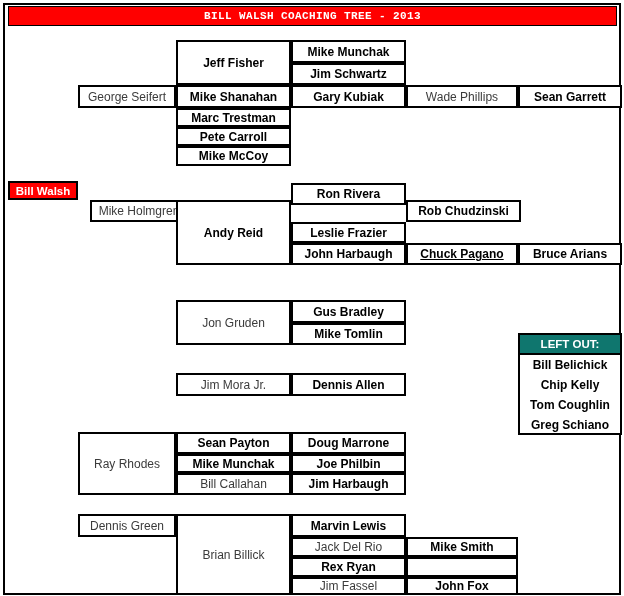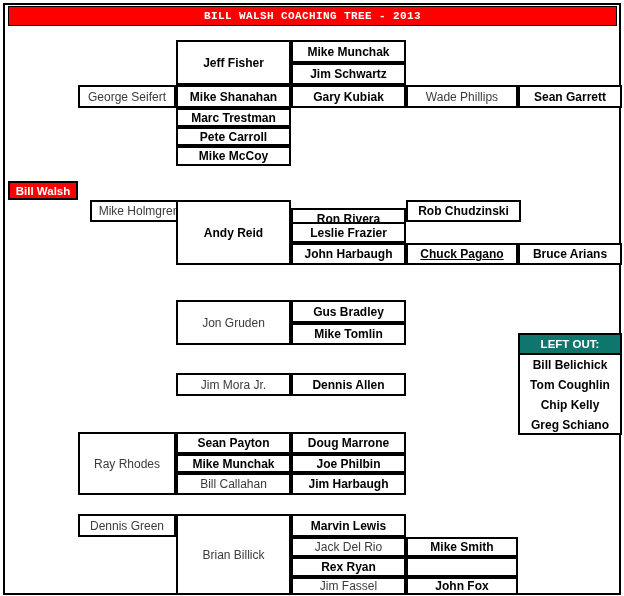--- a/index.html
+++ b/index.html
@@ -138,21 +138,21 @@
       <div class="cell bold" style="left: 176px; top: 108px; width: 115px; height: 19px;">Marc Trestman</div>
       <div class="cell bold" style="left: 176px; top: 127px; width: 115px; height: 19px;">Pete Carroll</div>
       <div class="cell bold" style="left: 176px; top: 146px; width: 115px; height: 20px;">Mike McCoy</div>
       <div class="cell bold" style="left: 291px; top: 40px; width: 115px; height: 23px;">Mike Munchak</div>
       <div class="cell bold" style="left: 291px; top: 63px; width: 115px; height: 22px;">Jim Schwartz</div>
       <div class="cell bold" style="left: 291px; top: 85px; width: 115px; height: 23px;">Gary Kubiak</div>
       <div class="cell plain" style="left: 406px; top: 85px; width: 112px; height: 23px;">Wade Phillips</div>
       <div class="cell bold" style="left: 518px; top: 85px; width: 104px; height: 23px;">Sean Garrett</div>
       <div class="cell plain" style="left: 78px; top: 200px; width: 98px; height: 22px; margin-left: 12px;">Mike Holmgren</div>
       <div class="cell bold" style="left: 176px; top: 200px; width: 115px; height: 65px;">Andy Reid</div>
-      <div class="cell bold" style="left: 291px; top: 208px; width: 115px; height: 22px;">Ron Rivera</div>
+      <div class="cell bold" style="left: 291px; top: 183px; width: 115px; height: 22px;">Ron Rivera</div>
       <div class="cell bold" style="left: 291px; top: 222px; width: 115px; height: 21px;">Leslie Frazier</div>
       <div class="cell bold" style="left: 291px; top: 243px; width: 115px; height: 22px;">John Harbaugh</div>
       <div class="cell bold" style="left: 406px; top: 200px; width: 115px; height: 22px;">Rob Chudzinski</div>
       <div class="cell bold" style="left: 406px; top: 243px; width: 112px; height: 22px; text-decoration: underline;">Chuck Pagano</div>
       <div class="cell bold" style="left: 518px; top: 243px; width: 104px; height: 22px;">Bruce Arians</div>
       <div class="cell plain" style="left: 176px; top: 300px; width: 115px; height: 45px;">Jon Gruden</div>
       <div class="cell bold" style="left: 291px; top: 300px; width: 115px; height: 23px;">Gus Bradley</div>
       <div class="cell bold" style="left: 291px; top: 323px; width: 115px; height: 22px;">Mike Tomlin</div>
       <div class="cell plain" style="left: 176px; top: 373px; width: 115px; height: 23px;">Jim Mora Jr.</div>
       <div class="cell bold" style="left: 291px; top: 373px; width: 115px; height: 23px;">Dennis Allen</div>
@@ -171,19 +171,19 @@
       <div class="cell plain" style="left: 291px; top: 577px; width: 115px; height: 18px;">Jim Fassel</div>
       <div class="cell bold" style="left: 406px; top: 537px; width: 112px; height: 20px;">Mike Smith</div>
       <div class="cell plain empty" style="left: 406px; top: 557px; width: 112px; height: 20px;"></div>
       <div class="cell bold" style="left: 406px; top: 577px; width: 112px; height: 18px;">John Fox</div>
     </div>
 
   <div id="leftout-panel">
     <div id="leftout-header">LEFT OUT:</div>
     <div id="leftout-names">
         <div class="leftout-name">Bill Belichick</div>
+        <div class="leftout-name">Chip Kelly</div>
         <div class="leftout-name">Tom Coughlin</div>
-        <div class="leftout-name">Chip Kelly</div>
         <div class="leftout-name">Greg Schiano</div>
       </div>
   </div>
 
 </div>
 
 </body></html>

